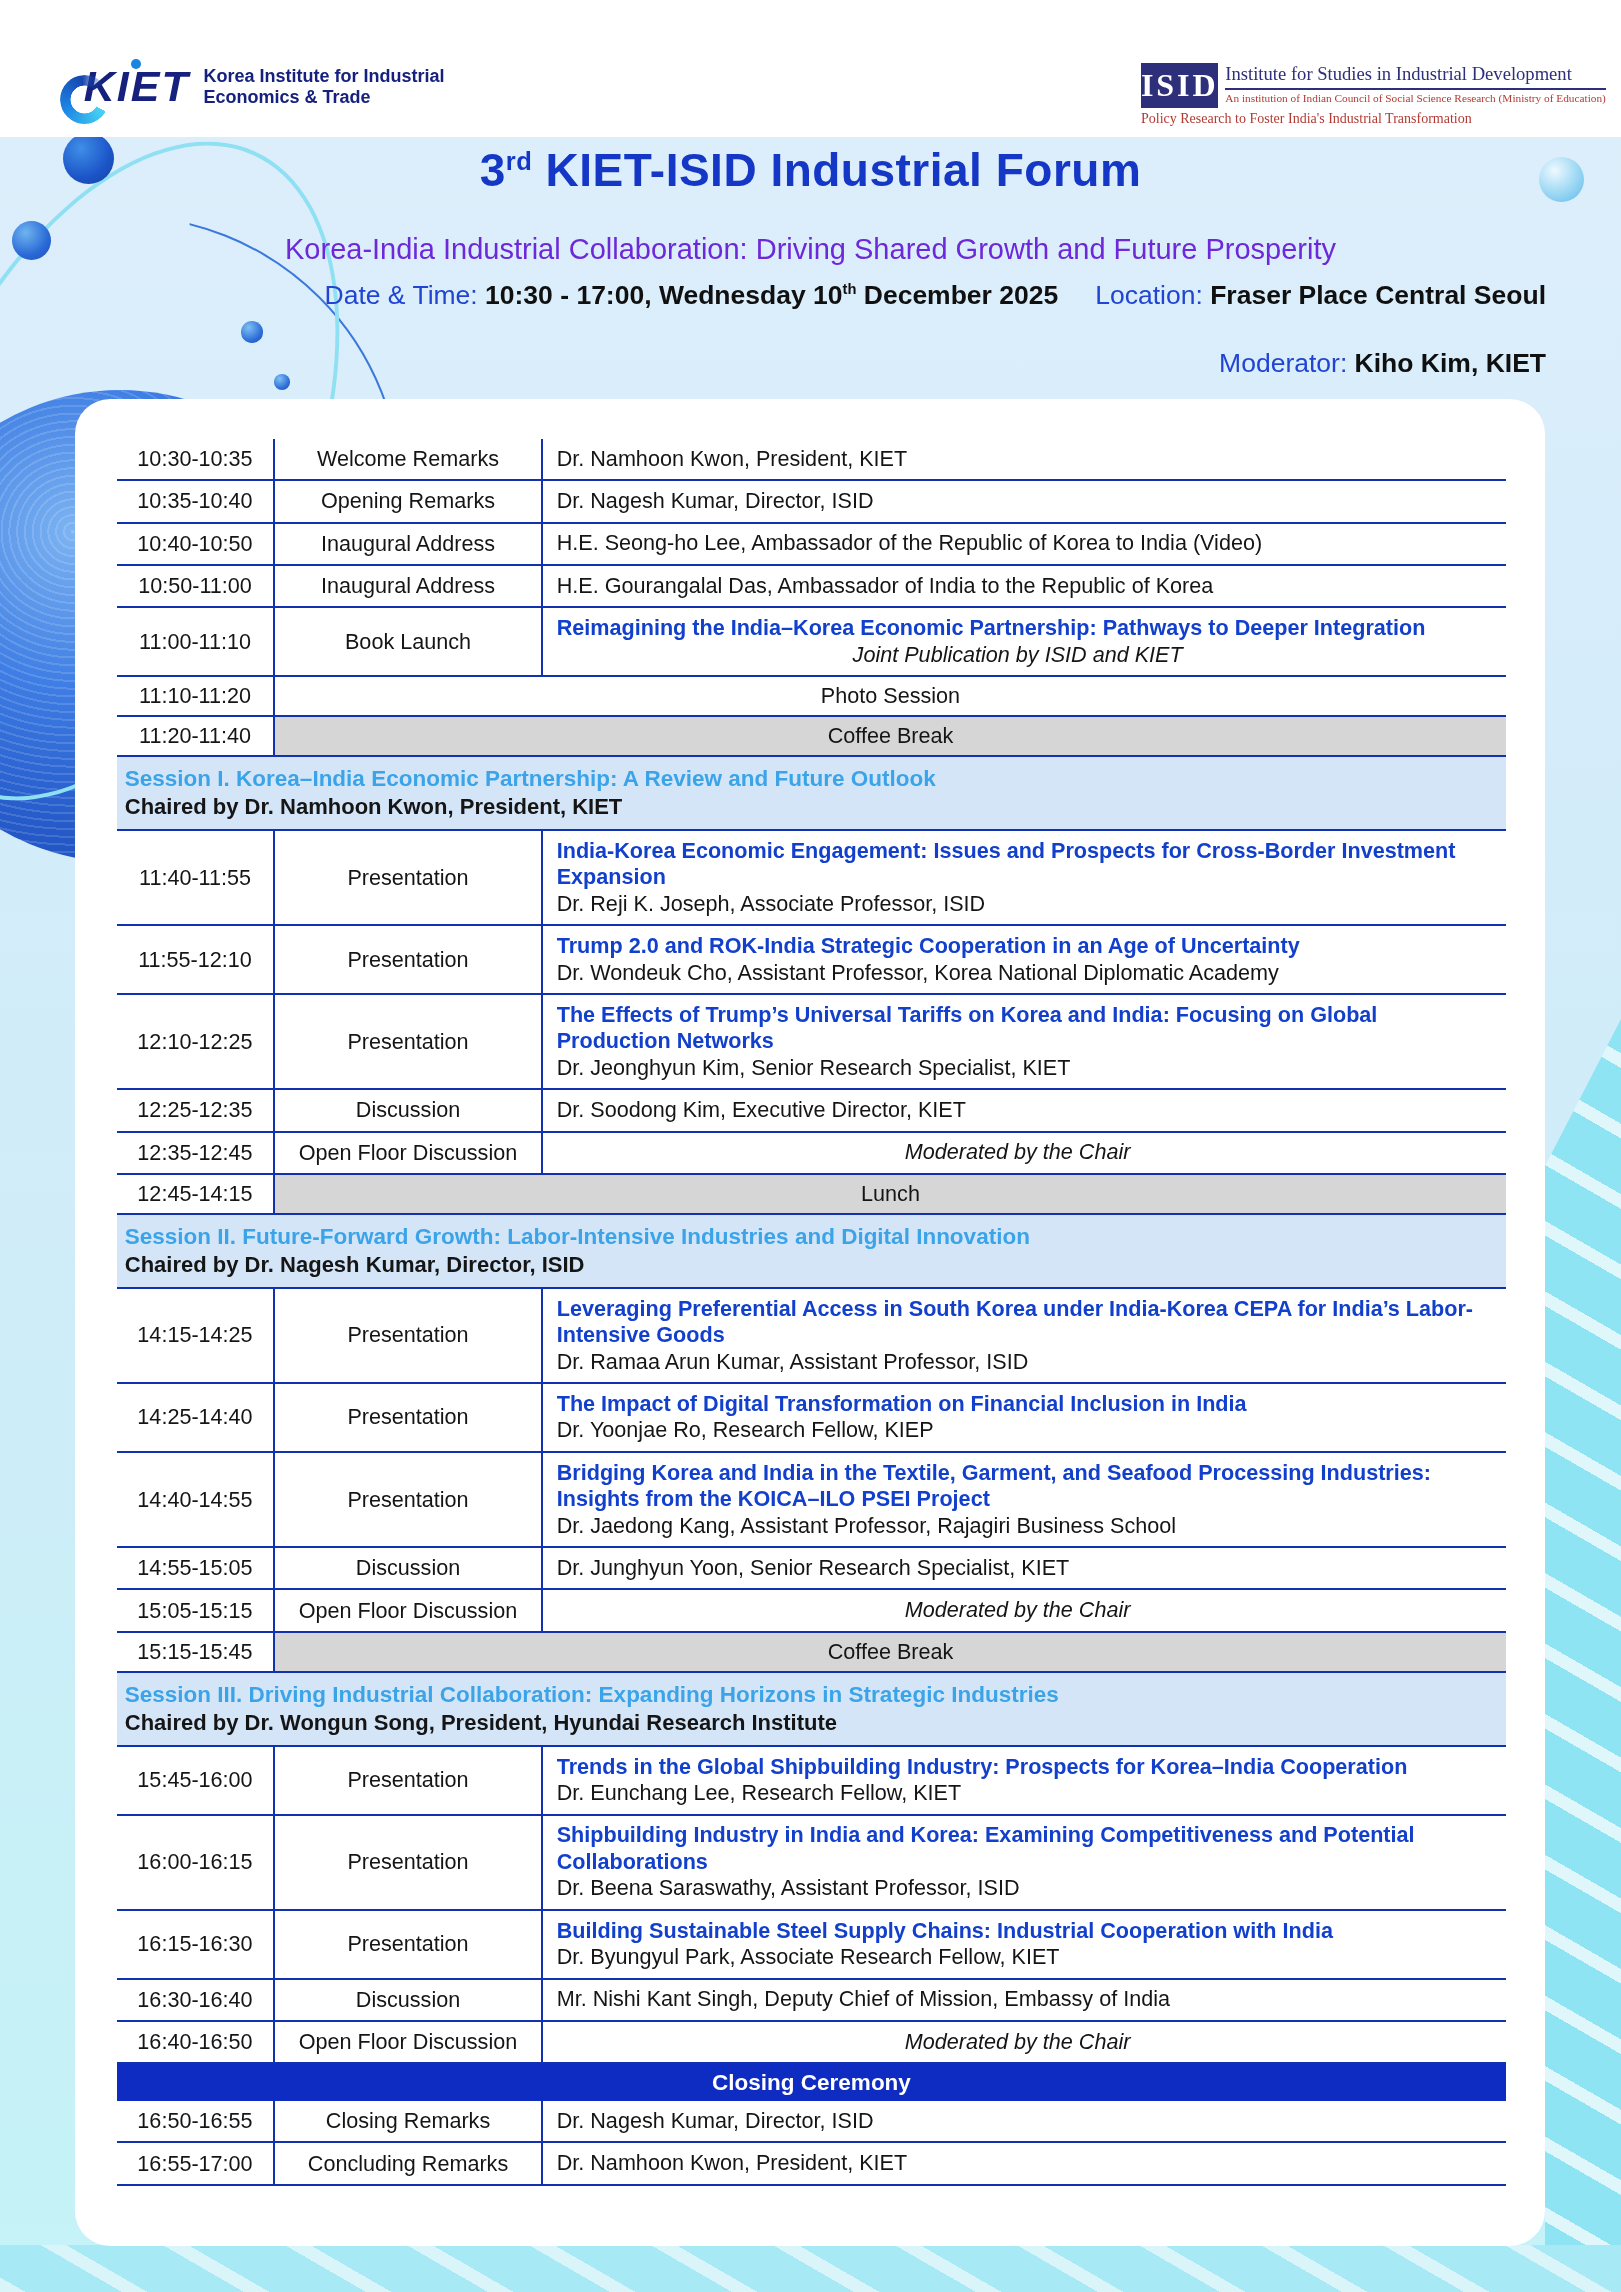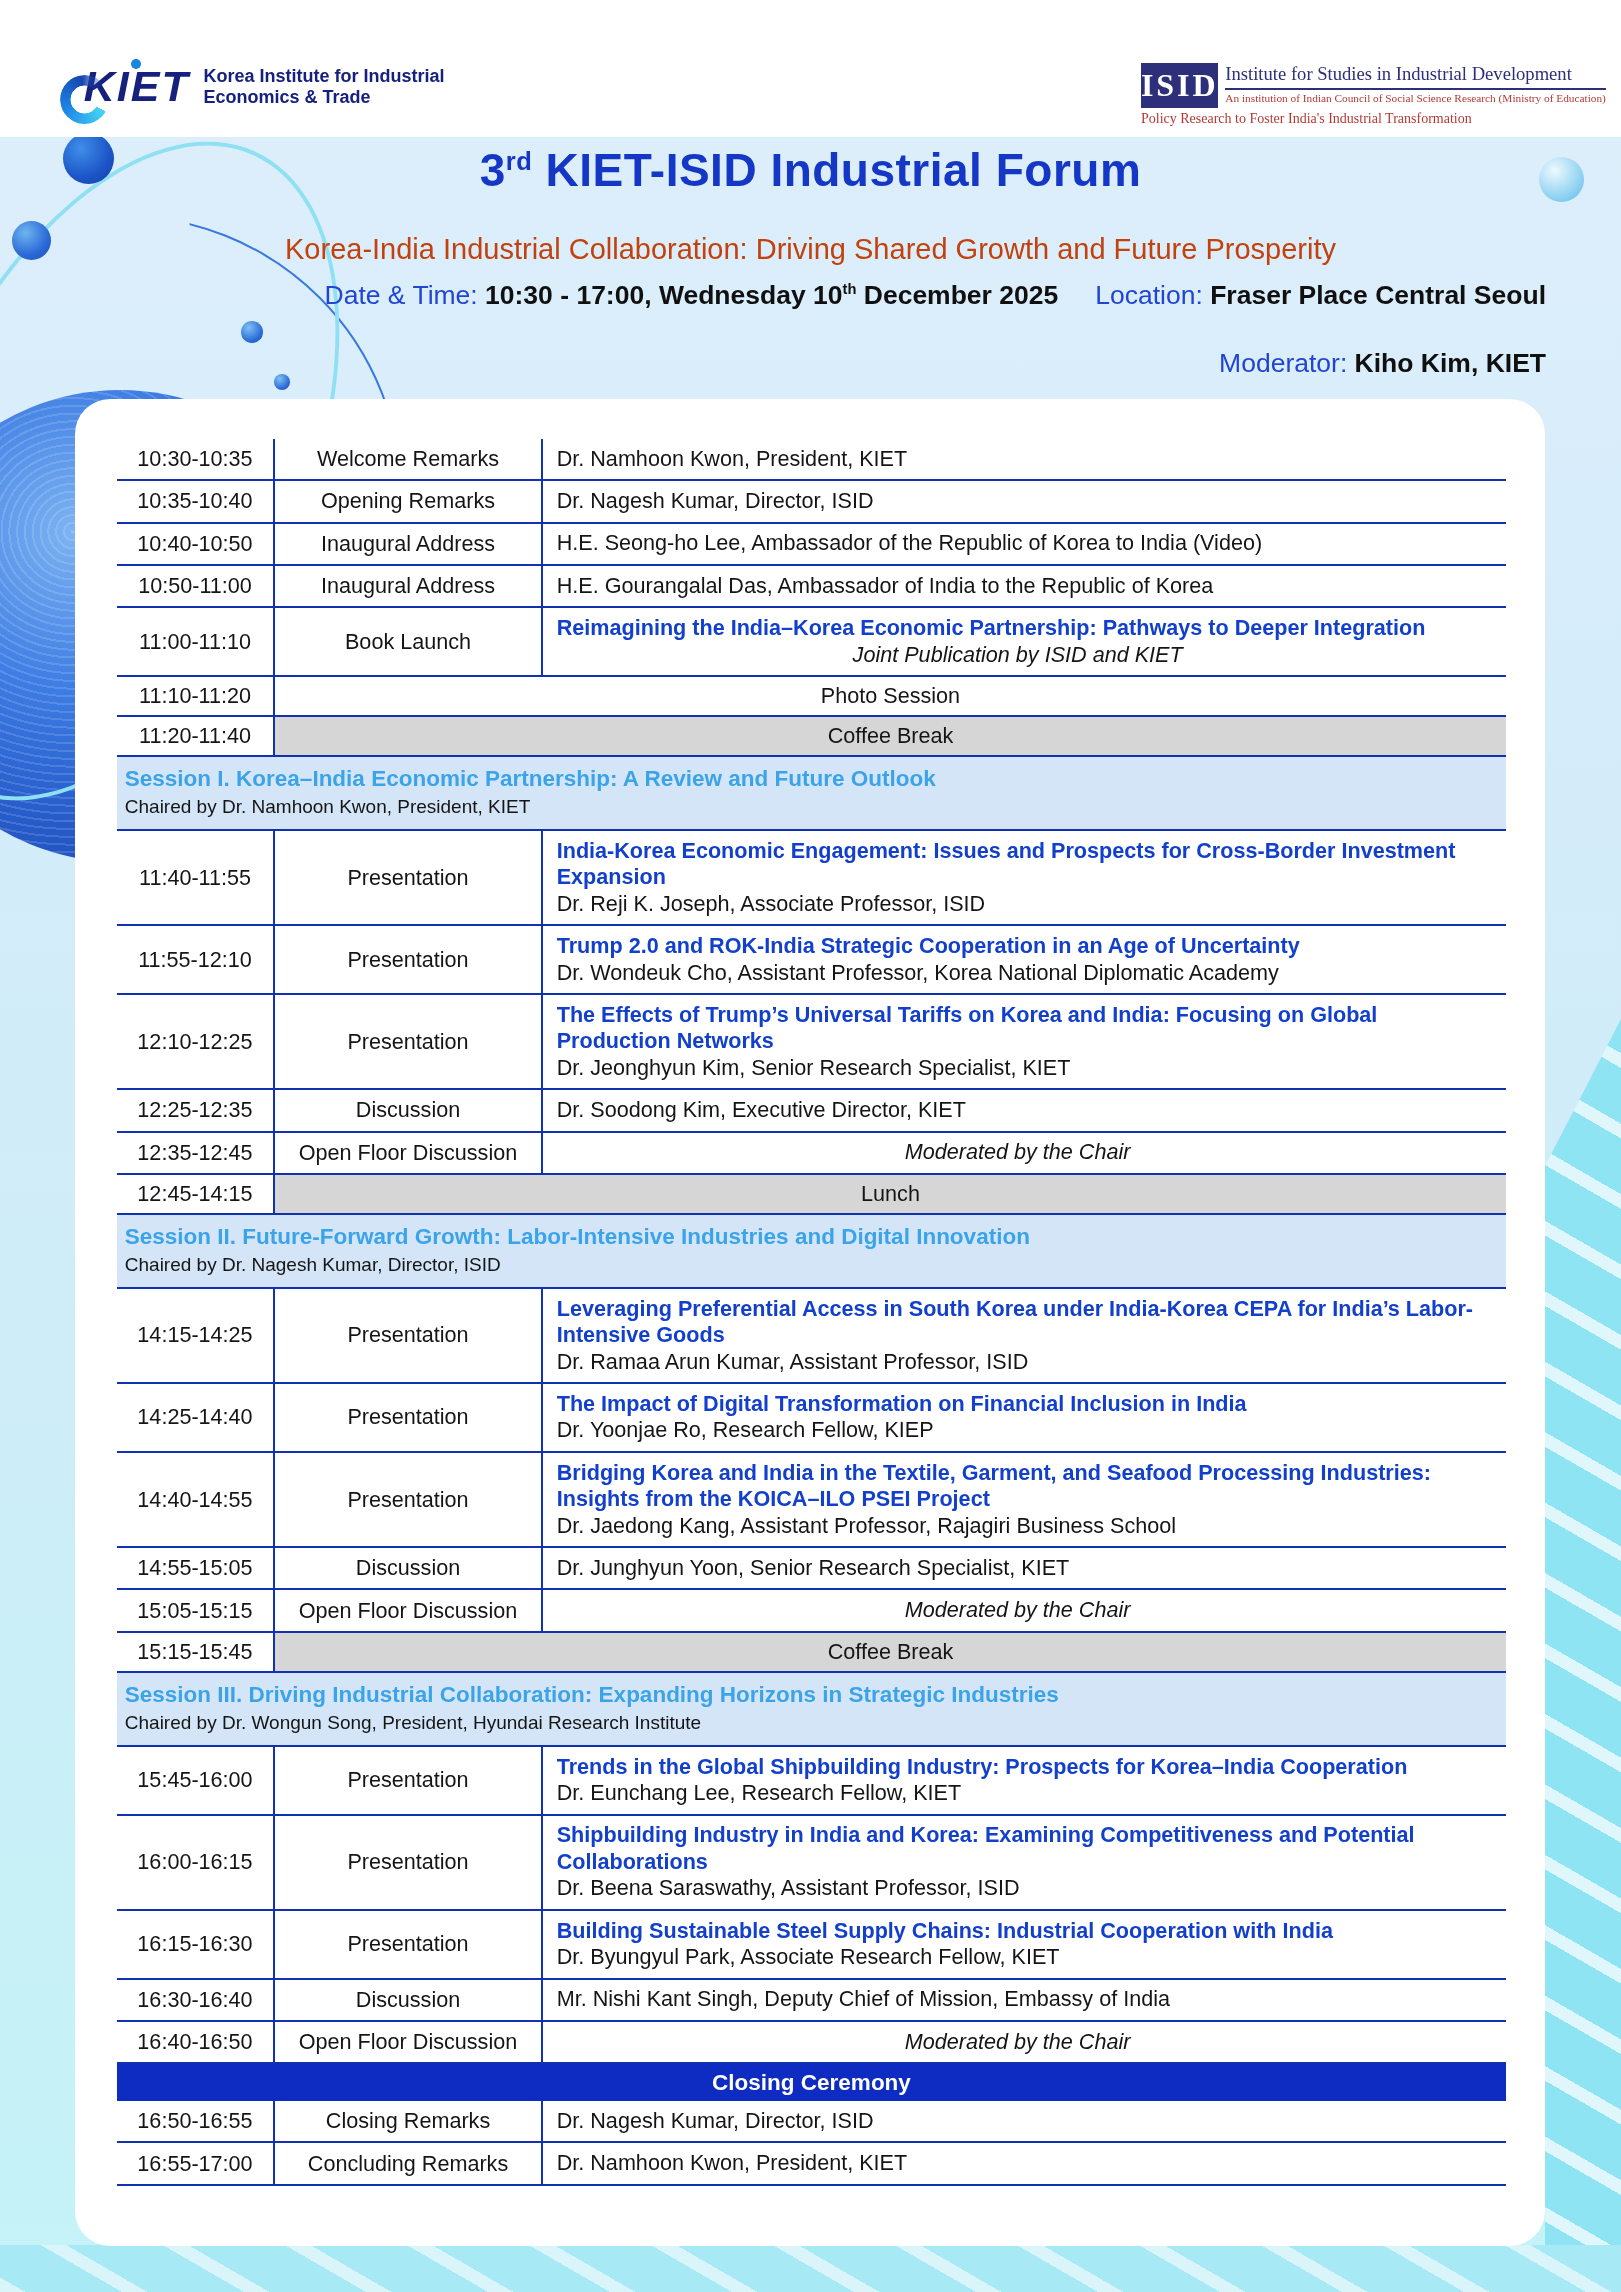--- a/index.html
+++ b/index.html
@@ -57,21 +57,21 @@
   .stripes-right{position:absolute;right:0;top:882px;width:76px;height:1273px;
     background:repeating-linear-gradient(30deg,#dff7fb 0 12.7px,#8fe4f3 12.7px 61px);
     clip-path:polygon(0 147px,100% 0,100% 100%,0 100%);}
   .stripes-bottom{position:absolute;left:0;bottom:0;width:100%;height:47px;
     background:repeating-linear-gradient(30deg,#d9f5fa 0 12.7px,#a7e9f4 12.7px 61px);}
   
   .page-title{position:absolute;top:143px;left:0;width:1621px;text-align:center;z-index:2;
     color:var(--title-blue);font-size:46px;font-weight:bold;letter-spacing:0.5px;}
   .page-title sup{font-size:25.5px;vertical-align:super;}
   .subtitle{position:absolute;top:233px;left:0;width:1621px;text-align:center;z-index:2;
-    color:#c2410c;font-size:29px;font-weight:400;}
+    color:#6d28d9;font-size:29px;font-weight:400;}
   .meta{position:absolute;right:75px;text-align:right;z-index:2;font-size:26.5px;white-space:nowrap;}
   .meta .lbl{color:var(--label-blue);font-weight:400;}
   .meta .val{color:#101010;font-weight:bold;text-align:center;}
   .meta sup{font-size:14.7px;vertical-align:super;}
   .date-line{top:280px;}
   .loc-label{margin-left:37px;}
   .mod-line{top:348px;}
   
   .panel{position:absolute;left:75px;top:399px;width:1470px;height:1847px;background:#ffffff;
     border-radius:35px;z-index:3;}
@@ -84,21 +84,21 @@
   td.time{text-align:center;font-size:21.6px;color:#151515;border-right:2.9px solid var(--line-blue);padding:3.9px 2px;}
   td.type{text-align:center;font-size:21.6px;color:#151515;border-right:2.9px solid var(--line-blue);padding:3.9px 2px;}
   td.desc{padding:6.9px 27.4px 6.9px 13.7px;font-size:21.6px;color:#151515;line-height:26.5px;}
   td.desc .l-blue{color:var(--pres-blue);font-weight:bold;}
   td.desc .l-italic{font-style:italic;text-align:center;}
   td.span{text-align:center;font-size:21.6px;color:#151515;padding:3.9px 2px;}
   td.span.gray{background:var(--gray-band);}
   tr.sess{border-top:2.9px solid var(--line-blue);border-bottom:2.9px solid var(--line-blue);}
   tr.sess td{background:var(--session-bg);padding:7.8px 9.8px 8.8px 7.8px;}
   .sess-title{color:var(--light-blue);font-weight:bold;font-size:22.5px;line-height:28px;}
-  .sess-chair{color:#151515;font-size:19px;line-height:27.4px;}
+  .sess-chair{color:#151515;font-size:22px;line-height:27.4px;font-weight:bold;}
 </style>
 </head>
 <body>
 
 <div class="bg">
   <div class="globe"></div>
   <div class="orbit-blue"></div>
   <div class="orbit-cyan"></div>
   <div class="ball ball-dark"></div>
   <div class="ball ball-mid"></div>

